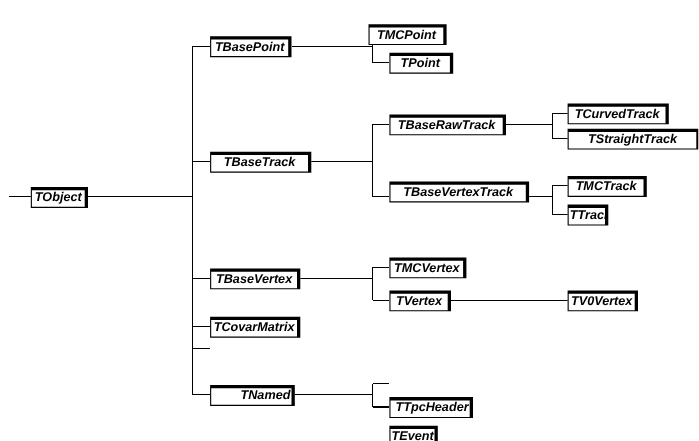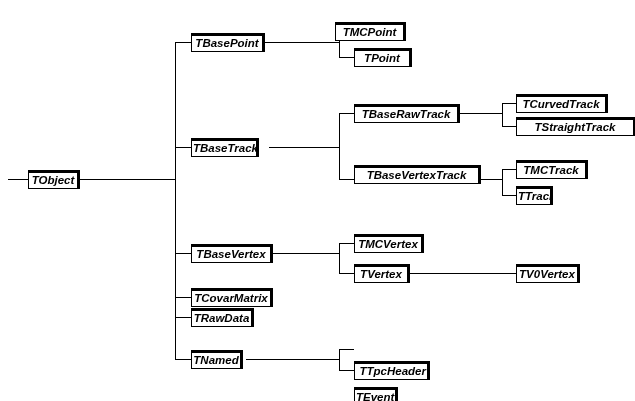--- a/index.html
+++ b/index.html
@@ -62,25 +62,24 @@
     <path d="M273,253 H339 M339,243 V273 M339,243 H354 M339,273 H354"></path>
 
     <path d="M410,273 H516"></path>
 
     <path d="M246,359 H339 M339,349 V370 M339,349 H354 M339,370 H354"></path>
   </svg>
 
   <div class="node" style="left:28px; top:170px; width:52px;">TObject</div>
 
   <div class="node" style="left:191px; top:33px; width:74px;">TBasePoint</div>
-  <div class="node" style="left:191px; top:138px; width:68px;">TBaseTrack</div>
+  <div class="node" style="left:191px; top:138px; width:92px;">TBaseTrack</div>
   <div class="node" style="left:191px; top:244px; width:82px;">TBaseVertex</div>
   <div class="node" style="left:191px; top:288px; width:82px;">TCovarMatrix</div>
-  <div class="node" style="left:191px; top:308px; width:63px;">TRawData</div>
-  <div class="node" style="left:191px; top:350px; width:52px;">TNamed</div>
+  <div class="node" style="left:191px; top:350px; width:77px;text-align:right;">TNamed</div>
 
   <div class="node" style="left:335px; top:22px; width:71px;">TMCPoint</div>
   <div class="node" style="left:354px; top:48px; width:58px;">TPoint</div>
   <div class="node" style="left:354px; top:104px; width:106px;">TBaseRawTrack</div>
   <div class="node" style="left:354px; top:152px; width:127px;margin-top:13px;">TBaseVertexTrack</div>
   <div class="node" style="left:354px; top:234px; width:70px;">TMCVertex</div>
   <div class="node" style="left:354px; top:264px; width:56px;">TVertex</div>
   <div class="node" style="left:354px; top:340px; width:44px;margin-top:47px;">TEvent</div>
   <div class="node" style="left:354px; top:361px; width:76px;text-align:right;">TTpcHeader</div>
 

